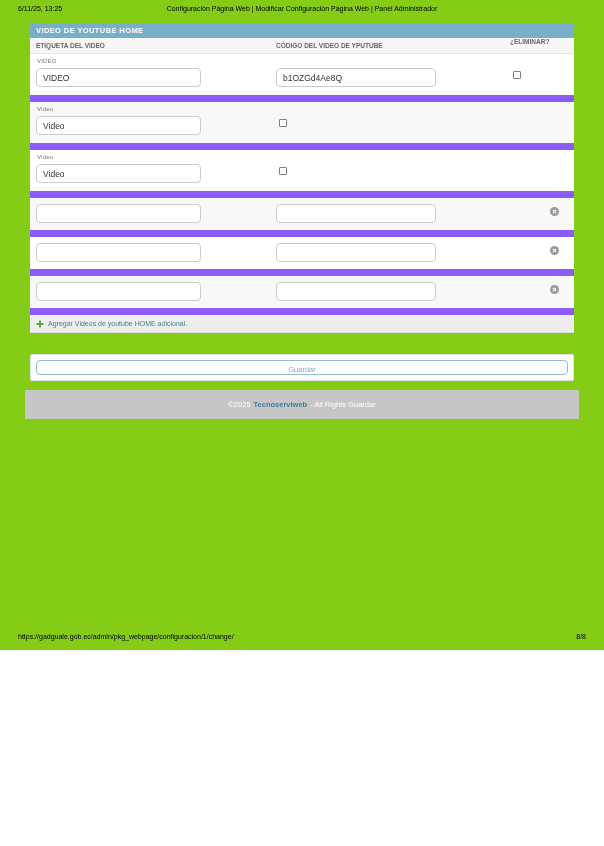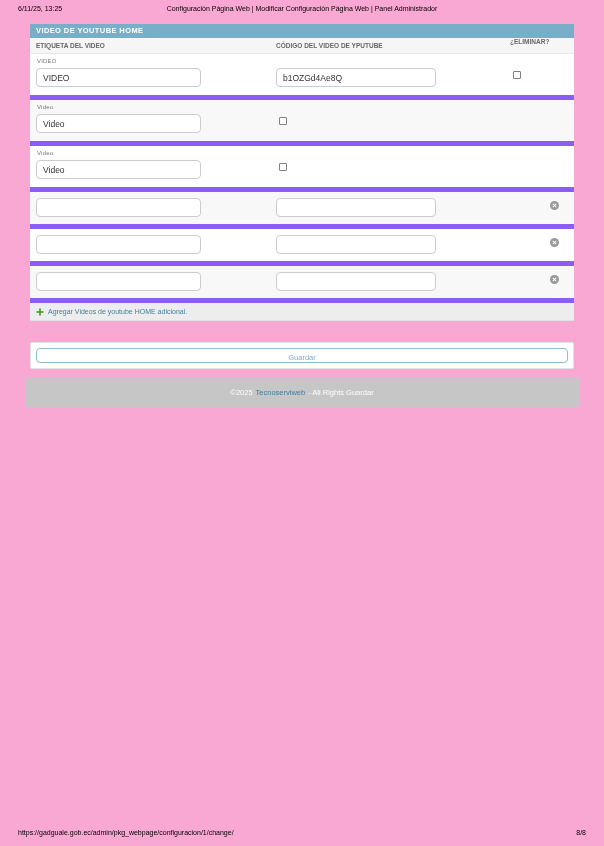--- a/index.html
+++ b/index.html
@@ -1,17 +1,17 @@
 <!DOCTYPE html>
 <html><head>
 <meta charset="utf-8">
 <style>
   html,body { margin:0; padding:0; background:#fff; }
   .page {
-    position:relative; width:604px; height:846px; background:#f9a8d4;
+    position:relative; width:604px; height:650px; background:#84cc16;
     font-family:"Liberation Sans", sans-serif; color:#333; overflow:hidden;
   }
   
   .print-header { position:absolute; top:5px; left:0; width:100%; height:12px; font-size:7px; color:#000; }
   .ph-date { position:absolute; left:18px; top:0; }
   .ph-title { position:absolute; left:0; width:100%; text-align:center; top:0; }
   .print-footer { position:absolute; bottom:10px; left:18px; right:18px; font-size:7px; color:#000; display:flex; justify-content:space-between; }
 
   
   .content { position:absolute; left:30px; top:24px; width:544px; }
@@ -20,21 +20,21 @@
     background:#79aec8; color:#fff; font-size:7.5px; font-weight:bold;
     letter-spacing:.4px; height:14px; line-height:14px; padding:0 6px;
   }
   .grid-row { display:grid; grid-template-columns:240px 234px 1fr; padding:0 6px; box-sizing:border-box; }
   .col-head {
     background:#f6f6f6; border-bottom:1px solid #e8e8e8; height:16px; align-items:center;
     font-size:6.5px; font-weight:bold; color:#666;
   }
   .col-head .c3 { text-align:right; padding-right:2px; }
 
-  .irow { border-bottom:5px solid #8b5cf6; align-items:end; background:#fff; }
+  .irow { border-bottom:7px solid #8b5cf6; align-items:end; background:#fff; }
   .irow.alt { background:#f8f8f8; }
   .irow.existing { padding-top:3px; padding-bottom:8px; }
   .irow.new { padding-top:6px; padding-bottom:7px; }
   .obj-label { font-size:6px; color:#777; margin:1px 0 4px 1px; letter-spacing:.2px; }
   .txt {
     width:165px; height:19px; box-sizing:border-box; border:1px solid #ccc; border-radius:4px;
     background:#fff; font-family:"Liberation Sans",sans-serif; font-size:8.5px; color:#333;
     padding:0 6px; outline:none; display:block;
   }
   .c2 .txt { width:160px; }
@@ -59,21 +59,21 @@
     border:1px solid #8fbccf; border-radius:4px; color:#79aec8; font-size:7.5px;
     font-family:"Liberation Sans",sans-serif; display:flex; align-items:center; justify-content:center;
     gap:3px; cursor:pointer;flex-direction:column;
   }
   .floppy { width:8px; height:8px; display:block; }
 
   .site-footer {
     margin:9px 0 0 -5px; width:554px; height:29px; background:#c6c6c6;
     display:flex; align-items:center; justify-content:center; gap:3px; font-size:7.5px; color:#fff;
   }
-  .brand { color:#3f7e9e; font-weight:normal; }
+  .brand { color:#3f7e9e; font-weight:bold; }
 </style>
 </head>
 <body>
 
 <div class="page">
 
   <div class="print-header">
     <span class="ph-title">Configuración Página Web | Modificar Configuración Página Web | Panel Administrador</span>
     <span class="ph-date">6/11/25, 13:25</span>
   </div>

